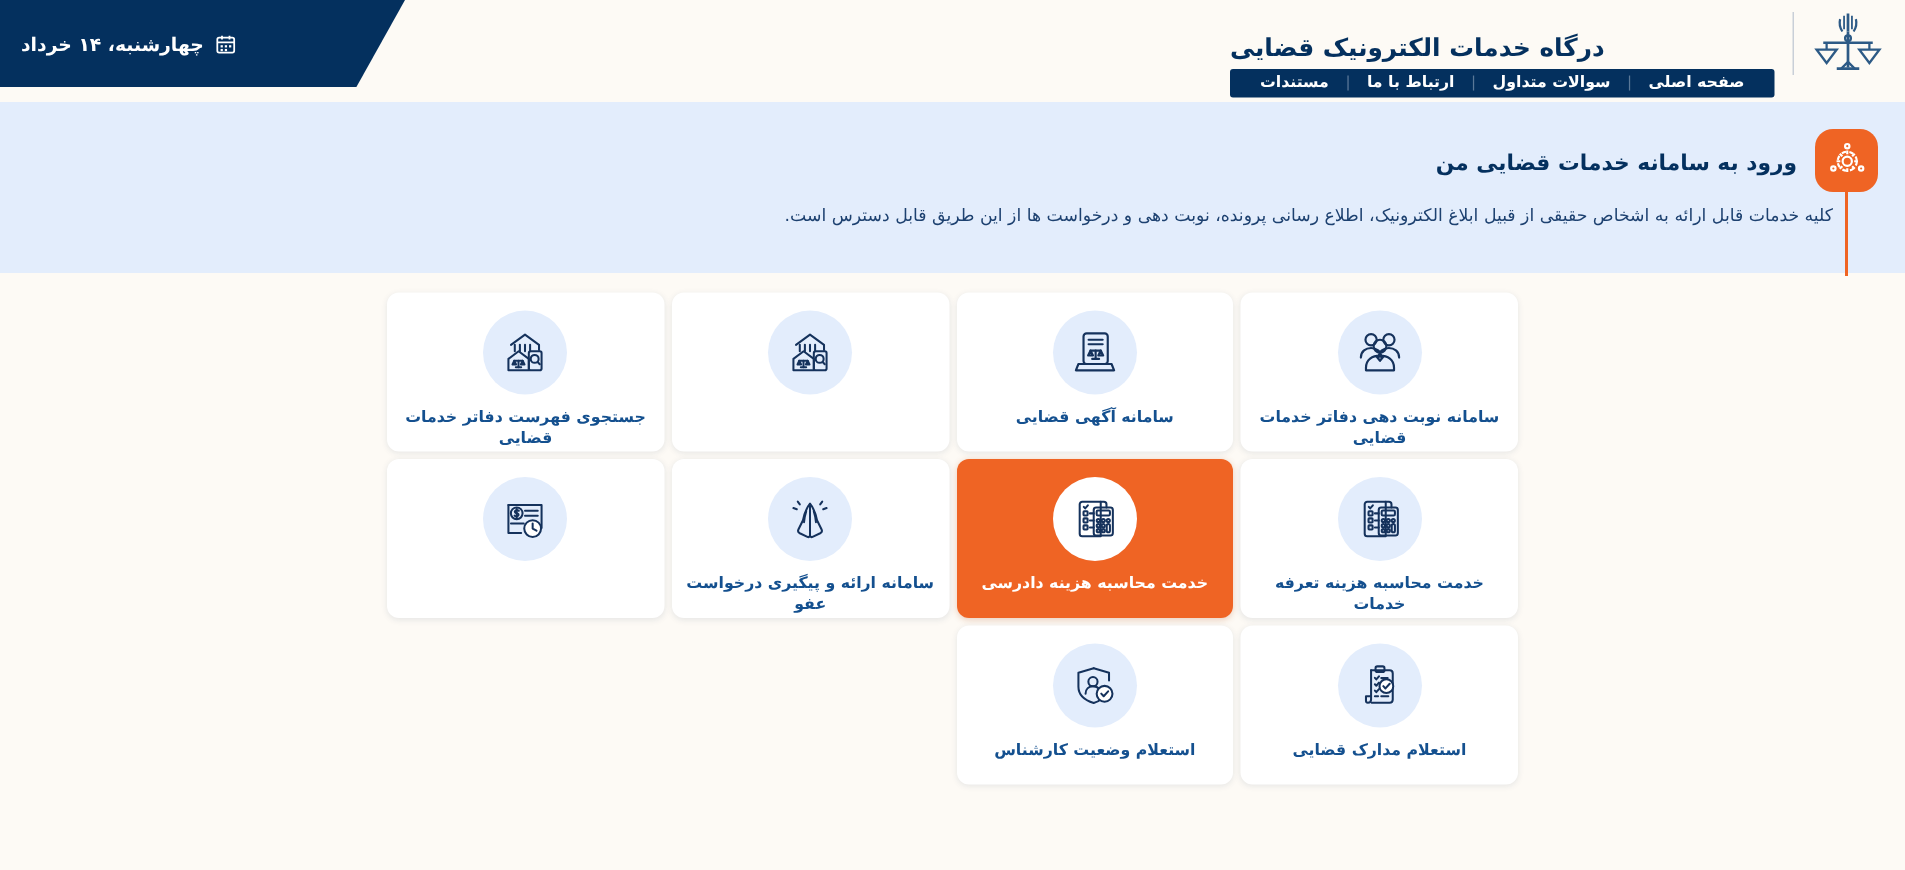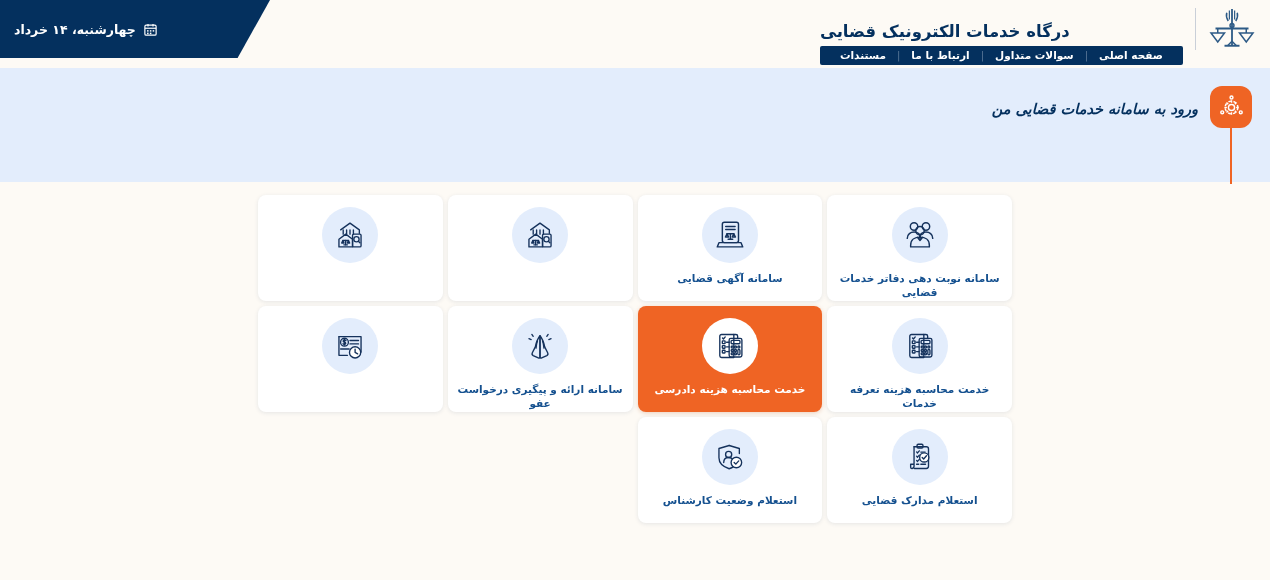--- a/index.html
+++ b/index.html
@@ -89,21 +89,21 @@
   .banner-badge svg { width: 27px; height: 27px; }
   .banner-rule {
     position: absolute; top: 60px; right: 38px;
     width: 2px; height: 56px;
     background: #ef6424;
     z-index: 2;
   }
   .banner-heading {
     position: absolute; top: 90px; right: 72px;
     transform: translateY(-50%);
-    color: #04305e; font-size: 14.5px; font-weight: 700; font-style: italic;
+    color: #04305e; font-size: 14.5px; font-weight: 700;
   }
   .banner-heading { top: 33px; transform: none; }
   .banner-sub {
     position: absolute; top: 130px; right: 48px;
     color: #1d4170; font-size: 11.5px; font-weight: 400;
   }
   .banner-sub { top: 68px; }
 
   
   .page-body {
@@ -224,20 +224,21 @@
         <path d="M14 6.6 L14 9.2 M14 18.8 L14 21.4 M6.6 14 L9.2 14 M18.8 14 L21.4 14
                  M8.8 8.8 L10.6 10.6 M17.4 17.4 L19.2 19.2 M19.2 8.8 L17.4 10.6 M10.6 17.4 L8.8 19.2"></path>
         <circle cx="14" cy="14" r="6.6" stroke-dasharray="3 2.4"></circle>
         <circle cx="14" cy="3.6" r="1.5"></circle>
         <circle cx="23.6" cy="19" r="1.5"></circle>
         <circle cx="4.4" cy="19" r="1.5"></circle>
       </svg>
     </div>
     <div class="banner-rule"></div>
     <div class="banner-heading">ورود به سامانه خدمات قضایی من</div>
+    <div class="banner-sub">کلیه خدمات قابل ارائه به اشخاص حقیقی از قبیل ابلاغ الکترونیک، اطلاع رسانی پرونده، نوبت دهی و درخواست ها از این طریق قابل دسترس است.</div>
   </div>
 </div>
 
 <div class="page-body">
   <div class="card-grid">
 
     <div class="card">
       <div class="card-iconwrap">
         <svg viewBox="0 0 40 40" fill="none" stroke="#15325c" stroke-width="1.7" stroke-linecap="round" stroke-linejoin="round">
           <circle cx="13" cy="10" r="4.4"></circle>
@@ -302,20 +303,21 @@
           <path d="M14.9 26.5 L14.9 31.5"></path>
           <line x1="11.6" y1="26.5" x2="18.2" y2="26.5"></line>
           <path d="M11.6 26.5 L10.2 29.4 L13 29.4 Z"></path>
           <path d="M18.2 26.5 L16.8 29.4 L19.6 29.4 Z"></path>
           <line x1="12.8" y1="31.6" x2="17" y2="31.6"></line>
           <rect x="23" y="19" width="10" height="15" rx="1.4"></rect>
           <circle cx="27.6" cy="25" r="3.1"></circle>
           <line x1="29.9" y1="27.4" x2="31.6" y2="29.2"></line>
         </svg>
       </div>
+      <div class="card-label">جستجوی فهرست دفاتر خدمات قضایی</div>
     </div>
 
     <div class="card">
       <div class="card-iconwrap">
         <svg viewBox="0 0 40 40" fill="none" stroke="#15325c" stroke-width="1.6" stroke-linecap="round" stroke-linejoin="round">
           <path d="M8 8.5 C8 7.4 8.9 6.5 10 6.5 L24.5 6.5 L24.5 33.5 L10 33.5 C8.9 33.5 8 32.6 8 31.5 Z"></path>
           <path d="M24.5 6.5 L27 6.5 C28.1 6.5 29 7.4 29 8.5 L29 11"></path>
           <path d="M11.2 10.5 L12.3 11.7 L14.4 9.3"></path>
           <rect x="11" y="14" width="3.2" height="3.2" rx="0.5"></rect>
           <rect x="11" y="19.5" width="3.2" height="3.2" rx="0.5"></rect>

